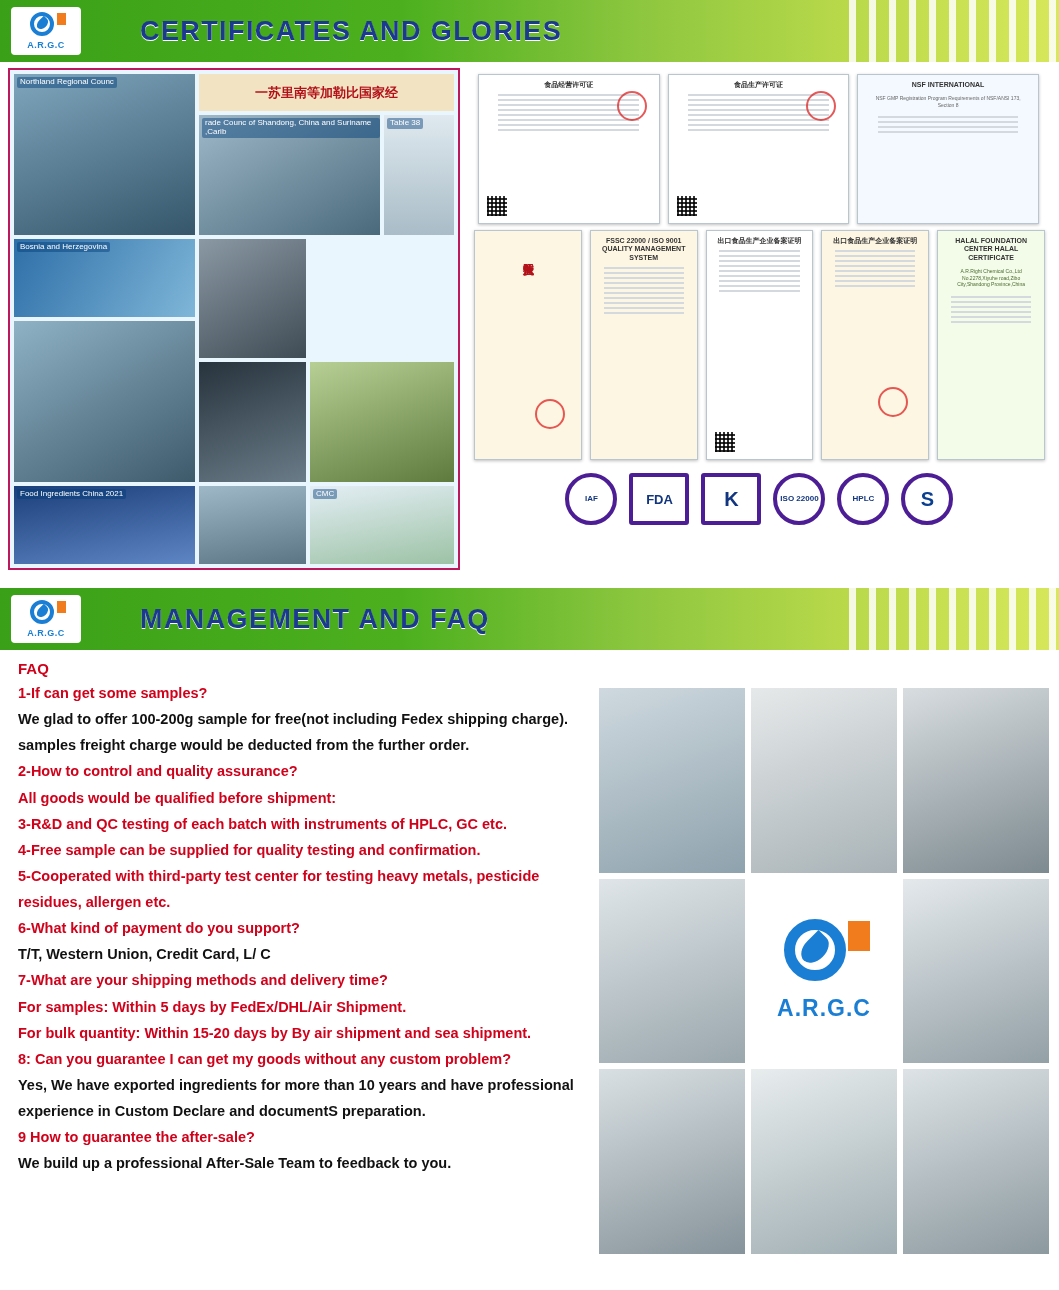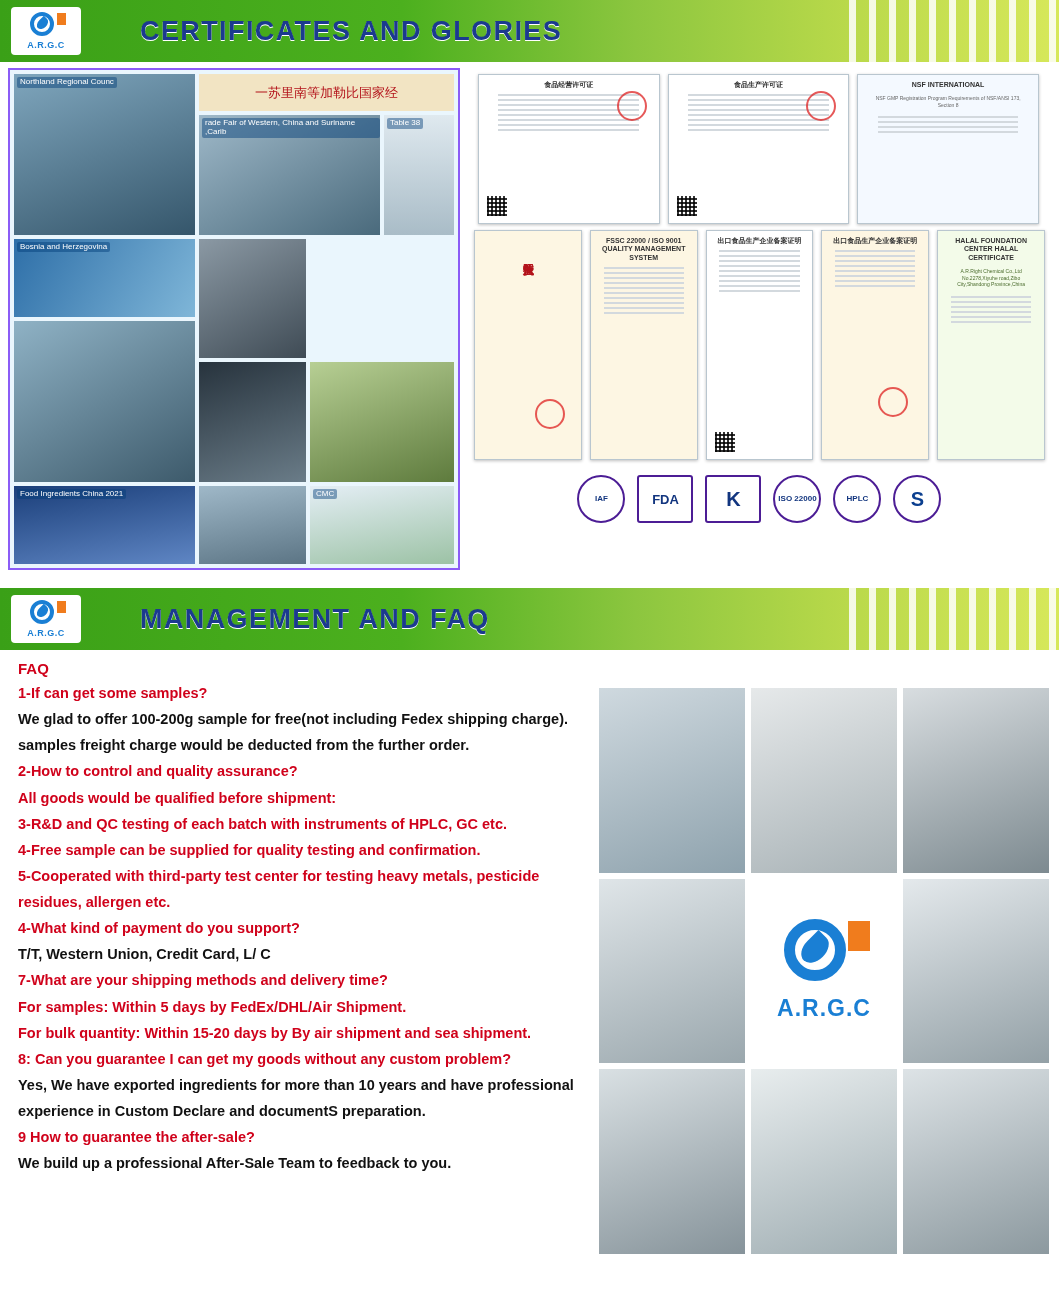--- a/index.html
+++ b/index.html
@@ -58,29 +58,29 @@
     position:absolute;right:0;top:0;height:62px;width:210px;
     background:repeating-linear-gradient(90deg,#ffffff 0 7px,rgba(255,255,255,0) 7px 20px);
     opacity:.85;pointer-events:none;
   }
 
   
   .cert-body{
     display:flex;gap:8px;padding:6px 8px 8px 8px;background:#ffffff;height:516px;box-sizing:border-box;
   }
   .photo-panel{
-    width:515px;border:2px solid #8b5cf6;background:#eaf6fd;padding:4px;box-sizing:border-box;
+    width:515px;border:2px solid #be185d;background:#eaf6fd;padding:4px;box-sizing:border-box;
     display:grid;grid-template-columns:repeat(12,1fr);grid-template-rows:repeat(12,1fr);gap:4px;
   }
   .ph{background:#cfe3ef;overflow:hidden;position:relative;}
   .ph span.lbl{
     position:absolute;left:3px;top:3px;font-size:8px;color:#ffffff;background:rgba(0,60,120,.45);
     padding:1px 3px;border-radius:2px;line-height:1.1;max-width:95%;
   }
-  .ph.cn{font-size:13px;color:#d6262a;font-weight:normal;display:flex;align-items:center;justify-content:center;text-align:left;padding:2px;}
+  .ph.cn{font-size:13px;color:#d6262a;font-weight:bold;display:flex;align-items:center;justify-content:center;text-align:left;padding:2px;}
 
   .cert-panel{
     flex:1 1 auto;display:flex;flex-direction:column;gap:6px;
   }
   .cert-row{display:flex;gap:8px;}
   .cert-row.r1{height:150px;padding:6px 10px 0 10px;}
   .cert-row.r2{height:230px;padding:0 6px;}
   .cert{
     background:#ffffff;border:1px solid #b9c6cf;box-shadow:0 1px 3px rgba(0,0,0,.25);
     display:flex;flex-direction:column;align-items:center;justify-content:flex-start;
@@ -100,21 +100,21 @@
   .cert.r2c{flex:1 1 0;}
   .cert.beige{background:#fdf6e3;}
   .cert.green{background:#f3fbe9;}
   .cert.blue{background:#f4f9ff;}
 
   .logos-row{
     display:flex;align-items:center;justify-content:center;gap:12px;height:58px;padding-top:4px;
   }
   .mini-logo{
     height:44px;min-width:40px;display:flex;align-items:center;justify-content:center;
-    font-size:13px;font-weight:bold;color:#12357f;border:2px solid #4c1d95;border-radius:3px;
+    font-size:13px;font-weight:bold;color:#12357f;border:4px solid #4c1d95;border-radius:3px;
     padding:0 6px;background:#ffffff;
   }
   .mini-logo.circle{border-radius:50%;width:44px;min-width:44px;padding:0;font-size:8px;text-align:center;line-height:1.05;}
   .mini-logo.k{font-size:20px;}
   .mini-logo.s{font-size:20px;color:#0b3f8f;}
 
   
   .divider{height:10px;background:#ffffff;}
 
   
@@ -170,21 +170,21 @@
   </div>
 
   <div class="cert-body">
 
     <div class="photo-panel">
       <div class="ph" style="grid-column:1/6;grid-row:1/5;background:linear-gradient(160deg,#7fa6bd,#35566b);">
         <span class="lbl">Northland Regional Counc</span>
       </div>
       <div class="ph cn" style="grid-column:6/13;grid-row:1/2;background:#f2e4c3;color:#b3121a;">一苏里南等加勒比国家经</div>
       <div class="ph" style="grid-column:6/11;grid-row:2/5;background:linear-gradient(150deg,#9fb9c9,#4a6a7c);">
-        <span class="lbl">rade Fair of Western, China and Suriname ,Carib</span>
+        <span class="lbl">rade Counc of Shandong, China and Suriname ,Carib</span>
       </div>
       <div class="ph" style="grid-column:11/13;grid-row:2/5;background:linear-gradient(180deg,#dfe9ef,#a9bcc7);">
         <span class="lbl">Table 38</span>
       </div>
       <div class="ph" style="grid-column:1/6;grid-row:5/7;background:linear-gradient(120deg,#2e6fa8,#7fb6d8);">
         <span class="lbl">Bosnia and Herzegovina</span>
       </div>
       <div class="ph" style="grid-column:6/9;grid-row:5/8;background:linear-gradient(150deg,#8b99a4,#3f4b55);"></div>
       <div class="ph" style="grid-column:1/6;grid-row:7/11;background:linear-gradient(150deg,#8fb2c5,#3d5a6b);"></div>
       <div class="ph" style="grid-column:6/9;grid-row:8/11;background:linear-gradient(160deg,#27333d,#6a7c88);"></div>
@@ -341,21 +341,21 @@
       <div class="head">FAQ</div>
       <p class="q">1-If can get some samples?</p>
       <p class="a">We glad to offer 100-200g sample for free(not including Fedex shipping charge).</p>
       <p class="a">samples freight charge would be deducted from the further order.</p>
       <p class="q">2-How to control and quality assurance?</p>
       <p class="q">All goods would be qualified before shipment:</p>
       <p class="q">3-R&amp;D and QC testing of each batch with instruments of HPLC, GC etc.</p>
       <p class="q">4-Free sample can be supplied for quality testing and confirmation.</p>
       <p class="q">5-Cooperated with third-party test center for testing heavy metals, pesticide</p>
       <p class="q">residues, allergen etc.</p>
-      <p class="q">4-What kind of payment do you support?</p>
+      <p class="q">6-What kind of payment do you support?</p>
       <p class="a">T/T, Western Union, Credit Card, L/ C</p>
       <p class="q">7-What are your shipping methods and delivery time?</p>
       <p class="q">For samples: Within 5 days by FedEx/DHL/Air Shipment.</p>
       <p class="q">For bulk quantity: Within 15-20 days by By air shipment and sea shipment.</p>
       <p class="q">8: Can you guarantee I can get my goods without any custom problem?</p>
       <p class="a">Yes, We have exported ingredients for more than 10 years and have professional</p>
       <p class="a">experience in Custom Declare and documentS preparation.</p>
       <p class="q">9 How to guarantee the after-sale?</p>
       <p class="a">We build up a professional After-Sale Team to feedback to you.</p>
     </div>

